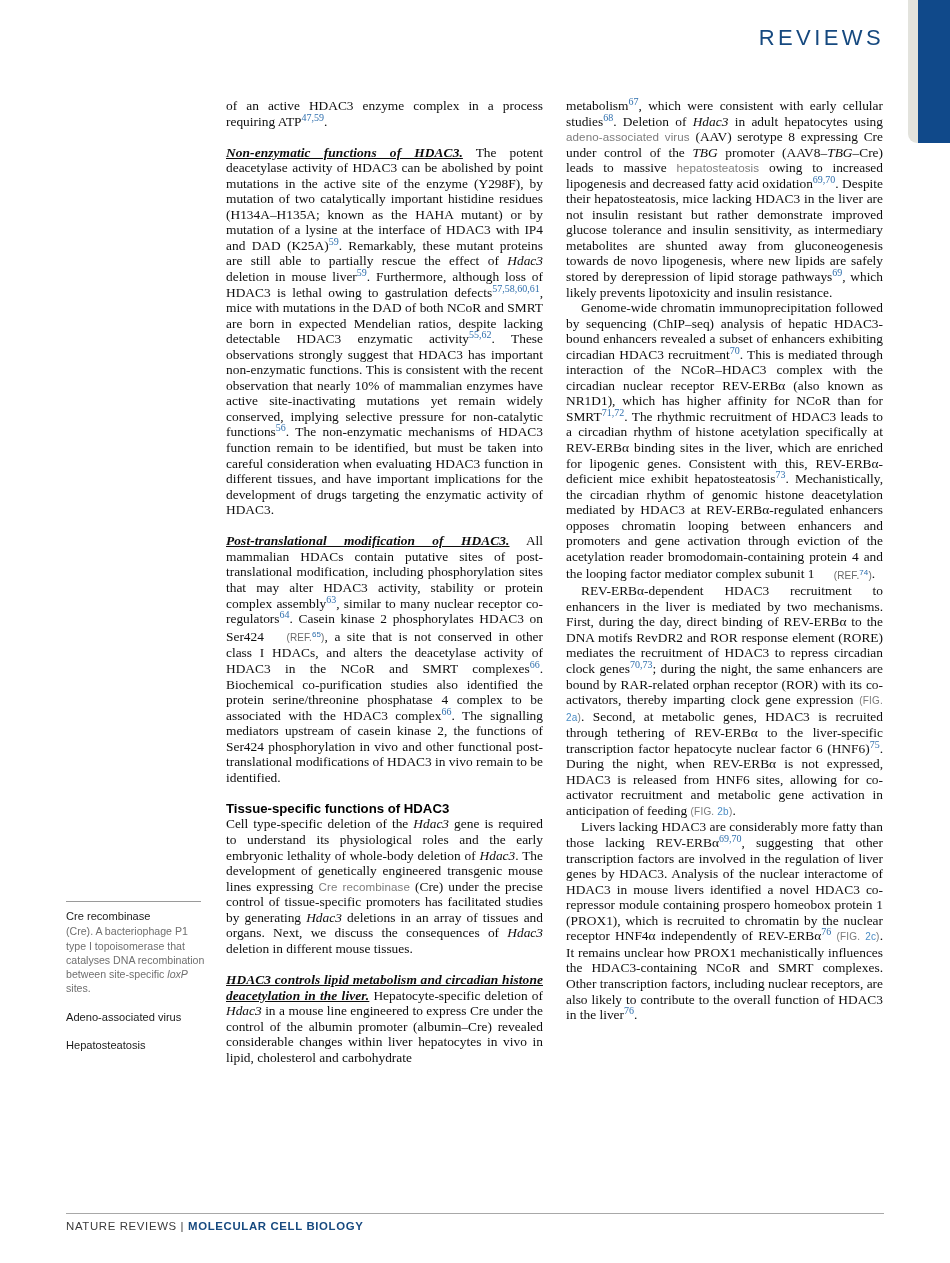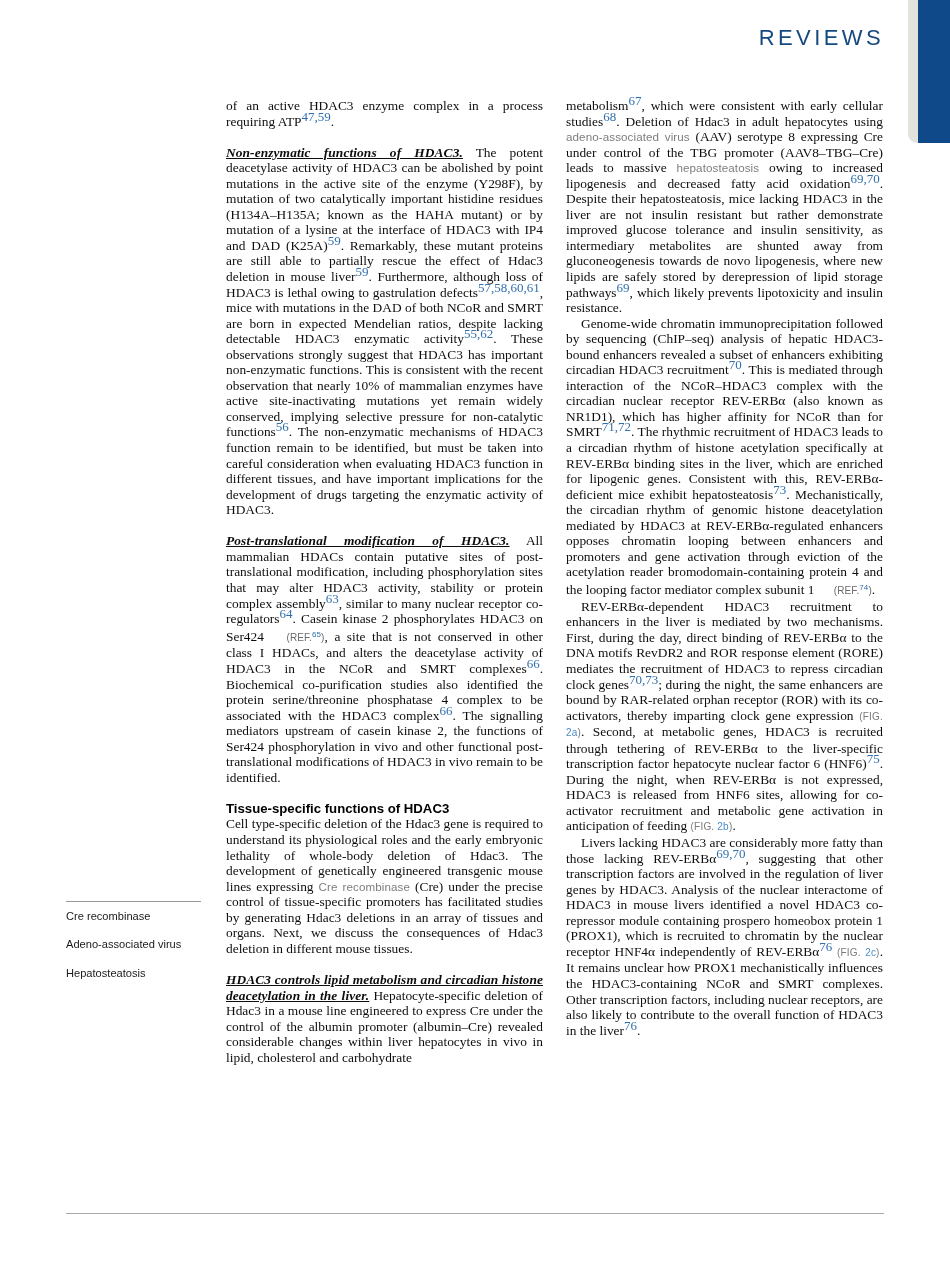--- a/index.html
+++ b/index.html
@@ -84,24 +84,24 @@
   }
   h3.section-head {
     margin: 15.55px 0 0 0;
     font-family: "Liberation Sans", sans-serif;
     font-size: 13.2px;
     line-height: 15.55px;
     font-weight: bold;
     color: #000;
     text-align: left;
   }
-  .it { }
+  .it { font-style: italic; }
   sup.ref {
     color: #2f6fad;
-    font-size: 13px;
+    font-size: 10px;
     vertical-align: super;
     line-height: 0;
   }
   .refcite {
     font-family: "Liberation Sans", sans-serif;
     font-size: 10px;
     color: #6b6b6b;
     letter-spacing: 0.1px;
     padding-left: 16px;
   }
@@ -206,26 +206,28 @@
   <p class="indent"><span>REV-ERBα-dependent HDAC3 recruitment to enhancers in the liver is mediated by two mechanisms. First, during the day, direct binding of REV-ERBα to the DNA motifs RevDR2 and ROR response element (RORE) mediates the recruitment of HDAC3 to repress circadian clock genes</span><sup class="ref">70,73</sup><span>; during the night, the same enhancers are bound by RAR-related orphan receptor (ROR) with its co-activators, thereby imparting clock gene expression </span><span class="figref"><span>(FIG.</span> <span class="fignum">2a</span><span>)</span></span><span>. Second, at metabolic genes, HDAC3 is recruited through tethering of REV-ERBα to the liver-specific transcription factor hepatocyte nuclear factor 6 (HNF6)</span><sup class="ref">75</sup><span>. During the night, when REV-ERBα is not expressed, HDAC3 is released from HNF6 sites, allowing for co-activator recruitment and metabolic gene activation in anticipation of feeding </span><span class="figref"><span>(FIG.</span> <span class="fignum">2b</span><span>)</span></span><span>.</span></p>
 
   <p class="indent"><span>Livers lacking HDAC3 are considerably more fatty than those lacking REV-ERBα</span><sup class="ref">69,70</sup><span>, suggesting that other transcription factors are involved in the regulation of liver genes by HDAC3. Analysis of the nuclear interactome of HDAC3 in mouse livers identified a novel HDAC3 co-repressor module containing prospero homeobox protein 1 (PROX1), which is recruited to chromatin by the nuclear receptor HNF4α independently of REV-ERBα</span><sup class="ref">76</sup><span> </span><span class="figref"><span>(FIG.</span> <span class="fignum">2c</span><span>)</span></span><span>. It remains unclear how PROX1 mechanistically influences the HDAC3-containing NCoR and SMRT complexes. Other transcription factors, including nuclear receptors, are also likely to contribute to the overall function of HDAC3 in the liver</span><sup class="ref">76</sup><span>.</span></p>
 </div>
 
 <div id="glossary">
   <div class="rule"></div>
 
   <div class="gl-entry">
     <span class="gl-term">Cre recombinase</span>
+    <span class="gl-def"><span>(Cre). A bacteriophage P1 type I topoisomerase that catalyses DNA recombination between site-specific </span><span class="it">loxP</span><span> sites.</span></span>
   </div>
 
   <div class="gl-entry">
     <span class="gl-term">Adeno-associated virus</span>
   </div>
 
   <div class="gl-entry">
     <span class="gl-term">Hepatosteatosis</span>
   </div>
 </div>
 
 <div id="footer">
   <div class="rule"></div>
+  <div class="line"><span>NATURE REVIEWS</span><span> | </span><span class="journal">MOLECULAR CELL BIOLOGY</span></div>
 </div>
 
 </body></html>

